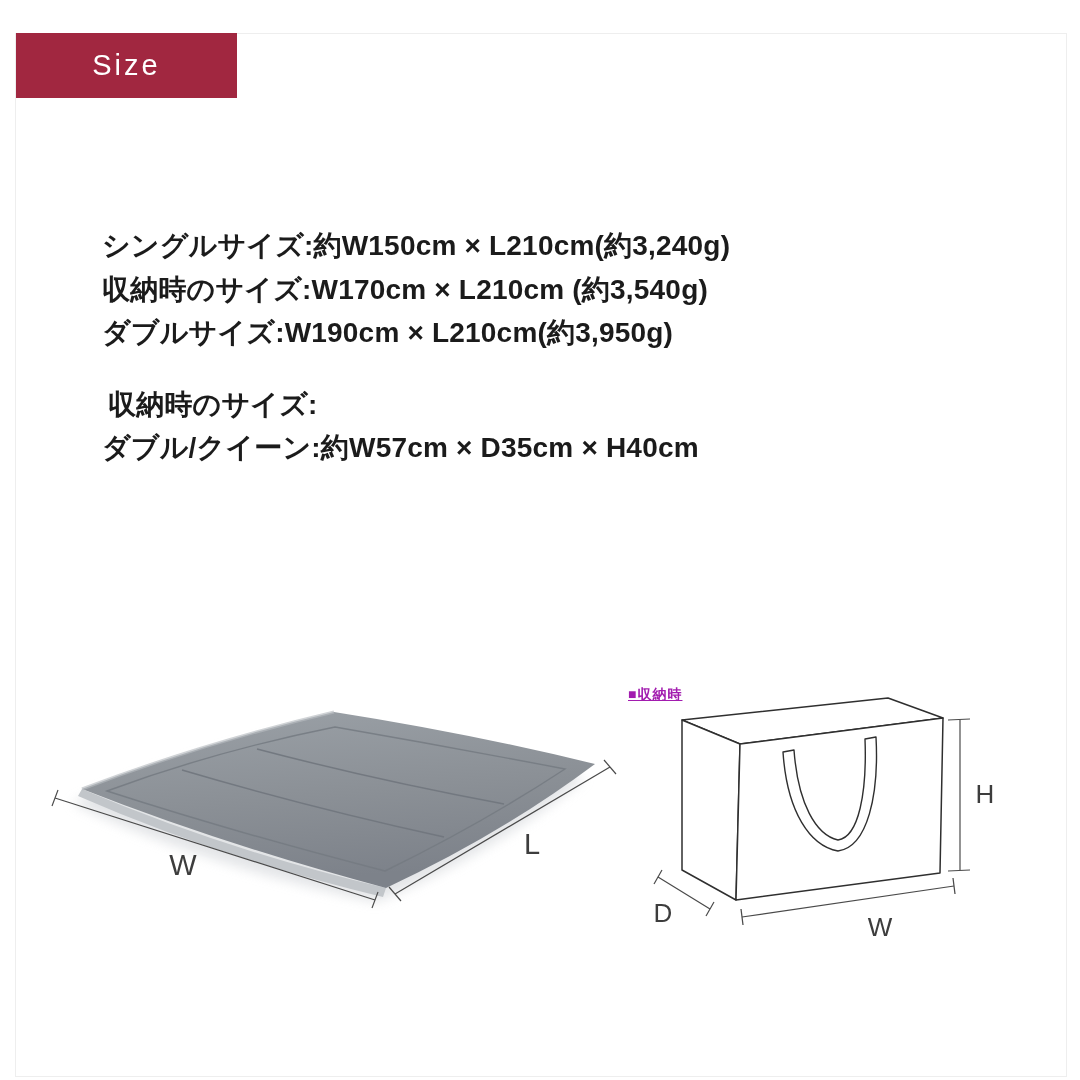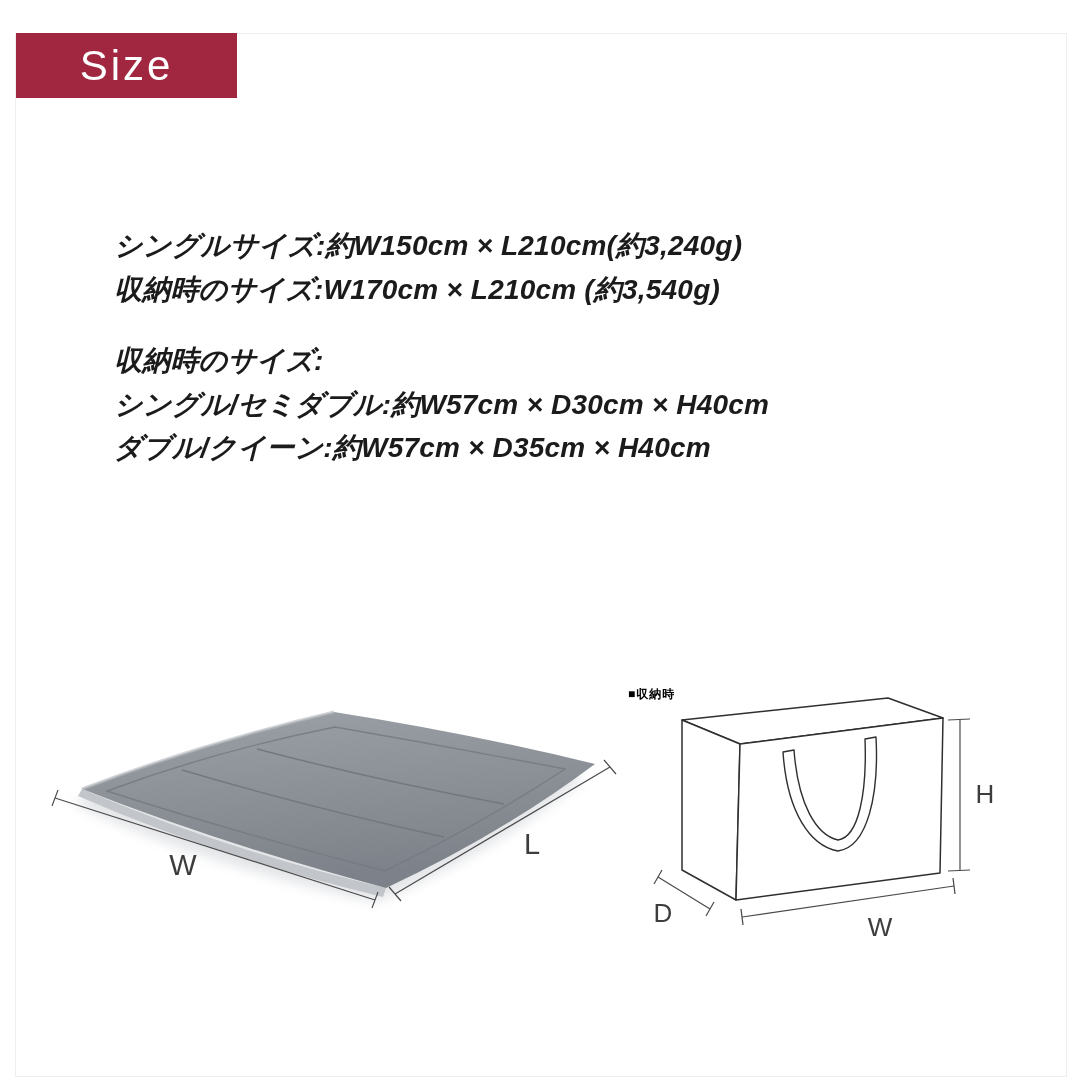--- a/index.html
+++ b/index.html
@@ -7,34 +7,33 @@
     position:relative;width:1080px;height:1080px;background:#ffffff;overflow:hidden;
     font-family:"Liberation Sans","DejaVu Sans",sans-serif;
   }
   .frame{
     position:absolute;left:15px;top:33px;width:1050px;height:1042px;
     border:1px solid #eeeeee;pointer-events:none;
   }
   .badge{
     position:absolute;left:16px;top:33px;width:221px;height:65px;
     background:#a12740;color:#ffffff;display:flex;align-items:center;justify-content:center;
-    font-size:42px;font-weight:500;letter-spacing:3px;
+    font-size:29px;font-weight:500;letter-spacing:3px;
   }
   .specs{
-    position:absolute;left:114px;top:224px;
+    position:absolute;left:102px;top:224px;
     font-size:28px;line-height:43.5px;font-weight:600;color:#1b1b1b;letter-spacing:0.2px;
     white-space:nowrap;
-    font-style:italic;
   }
-  .spec-heading{margin-top:28px;}
+  .spec-heading{margin-top:28px;margin-left:6px;}
   .fig-mattress{position:absolute;left:45px;top:685px;width:585px;height:270px;}
   .fig-bag{position:absolute;left:618px;top:674px;width:430px;height:295px;}
   .bag-caption{
     position:absolute;left:10px;top:12px;
-    font-size:12px;font-weight:700;color:#000000;letter-spacing:1px;
+    font-size:14px;font-weight:700;color:#a21caf;letter-spacing:1px;text-decoration:underline;
   }
   .dim{stroke:#4a4a4a;stroke-width:1.2;fill:none;}
   .boxface{fill:#ffffff;stroke:#2f2f2f;stroke-width:1.5;stroke-linejoin:round;}
   .dimlabel{fill:#3d3d3d;}
   svg{display:block;}
   svg text{font-family:"Liberation Sans","DejaVu Sans",sans-serif;}
 </style>
 </head>
 <body>
 
@@ -42,22 +41,22 @@
 
   <div class="frame"></div>
 
   <div class="badge">
     <span>Size</span>
   </div>
 
   <div class="specs">
     <div class="spec-line">シングルサイズ:約W150cm × L210cm(約3,240g)</div>
     <div class="spec-line">収納時のサイズ:W170cm × L210cm (約3,540g)</div>
+    <div class="spec-line">ダブルサイズ:W190cm × L210cm(約3,950g)</div>
     <div class="spec-heading">収納時のサイズ:</div>
-    <div class="spec-line">シングル/セミダブル:約W57cm × D30cm × H40cm</div>
     <div class="spec-line">ダブル/クイーン:約W57cm × D35cm × H40cm</div>
   </div>
 
   <div class="fig-mattress">
     <svg width="585" height="270" viewBox="0 0 585 270">
       <defs>
         <linearGradient id="matg" x1="0" y1="0" x2="0.25" y2="1">
           <stop offset="0" stop-color="#9ba1a7"></stop>
           <stop offset="0.55" stop-color="#8b9096"></stop>
           <stop offset="1" stop-color="#7d828a"></stop>

